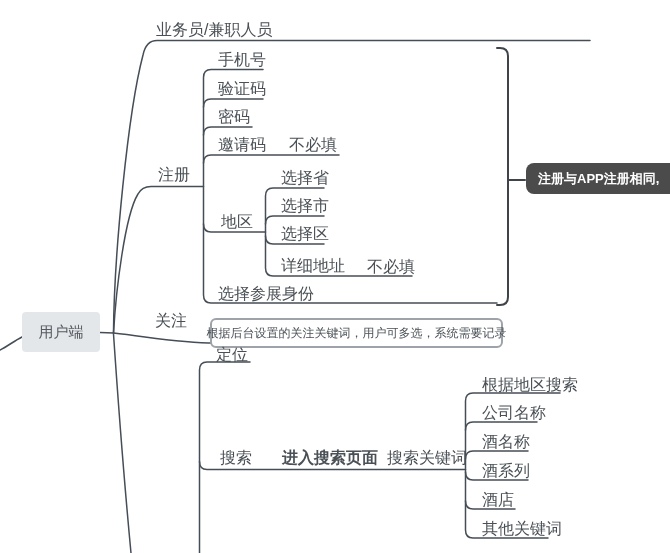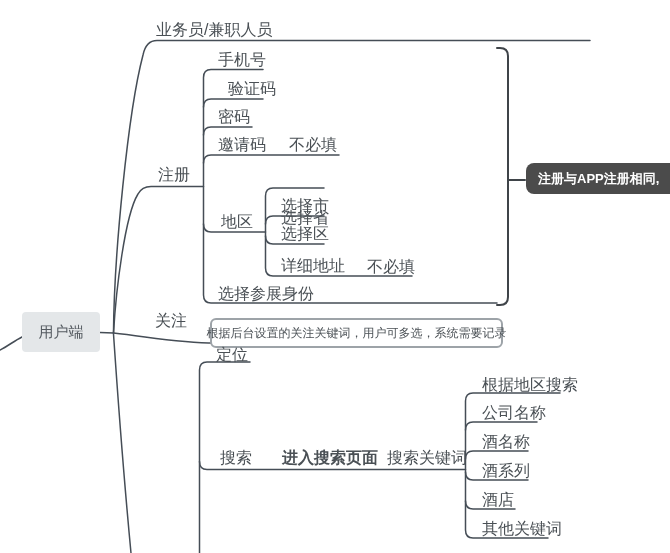--- a/index.html
+++ b/index.html
@@ -99,26 +99,26 @@
   </svg>
 
   <div class="root-node">
     <span>用户端</span>
   </div>
 
   <div class="lbl" style="left:156px;top:23px;">业务员/兼职人员</div>
 
   <div class="lbl" style="left:158px;top:168px;">注册</div>
   <div class="lbl" style="left:218px;top:53px;">手机号</div>
-  <div class="lbl" style="left:228px;top:82px;">验证码</div>
+  <div class="lbl" style="left:218px;top:82px;">验证码</div>
   <div class="lbl" style="left:218px;top:110px;">密码</div>
   <div class="lbl" style="left:218px;top:138px;">邀请码</div>
   <div class="lbl" style="left:289px;top:138px;">不必填</div>
   <div class="lbl" style="left:221px;top:215px;">地区</div>
-  <div class="lbl" style="left:281px;top:171px;margin-top:40px;">选择省</div>
+  <div class="lbl" style="left:281px;top:171px;">选择省</div>
   <div class="lbl" style="left:281px;top:199px;">选择市</div>
   <div class="lbl" style="left:281px;top:227px;">选择区</div>
   <div class="lbl" style="left:281px;top:259px;">详细地址</div>
   <div class="lbl" style="left:367px;top:260px;">不必填</div>
   <div class="lbl" style="left:218px;top:287px;">选择参展身份</div>
 
   <div class="summary-box">
     <span>注册与APP注册相同,</span>
   </div>
 

